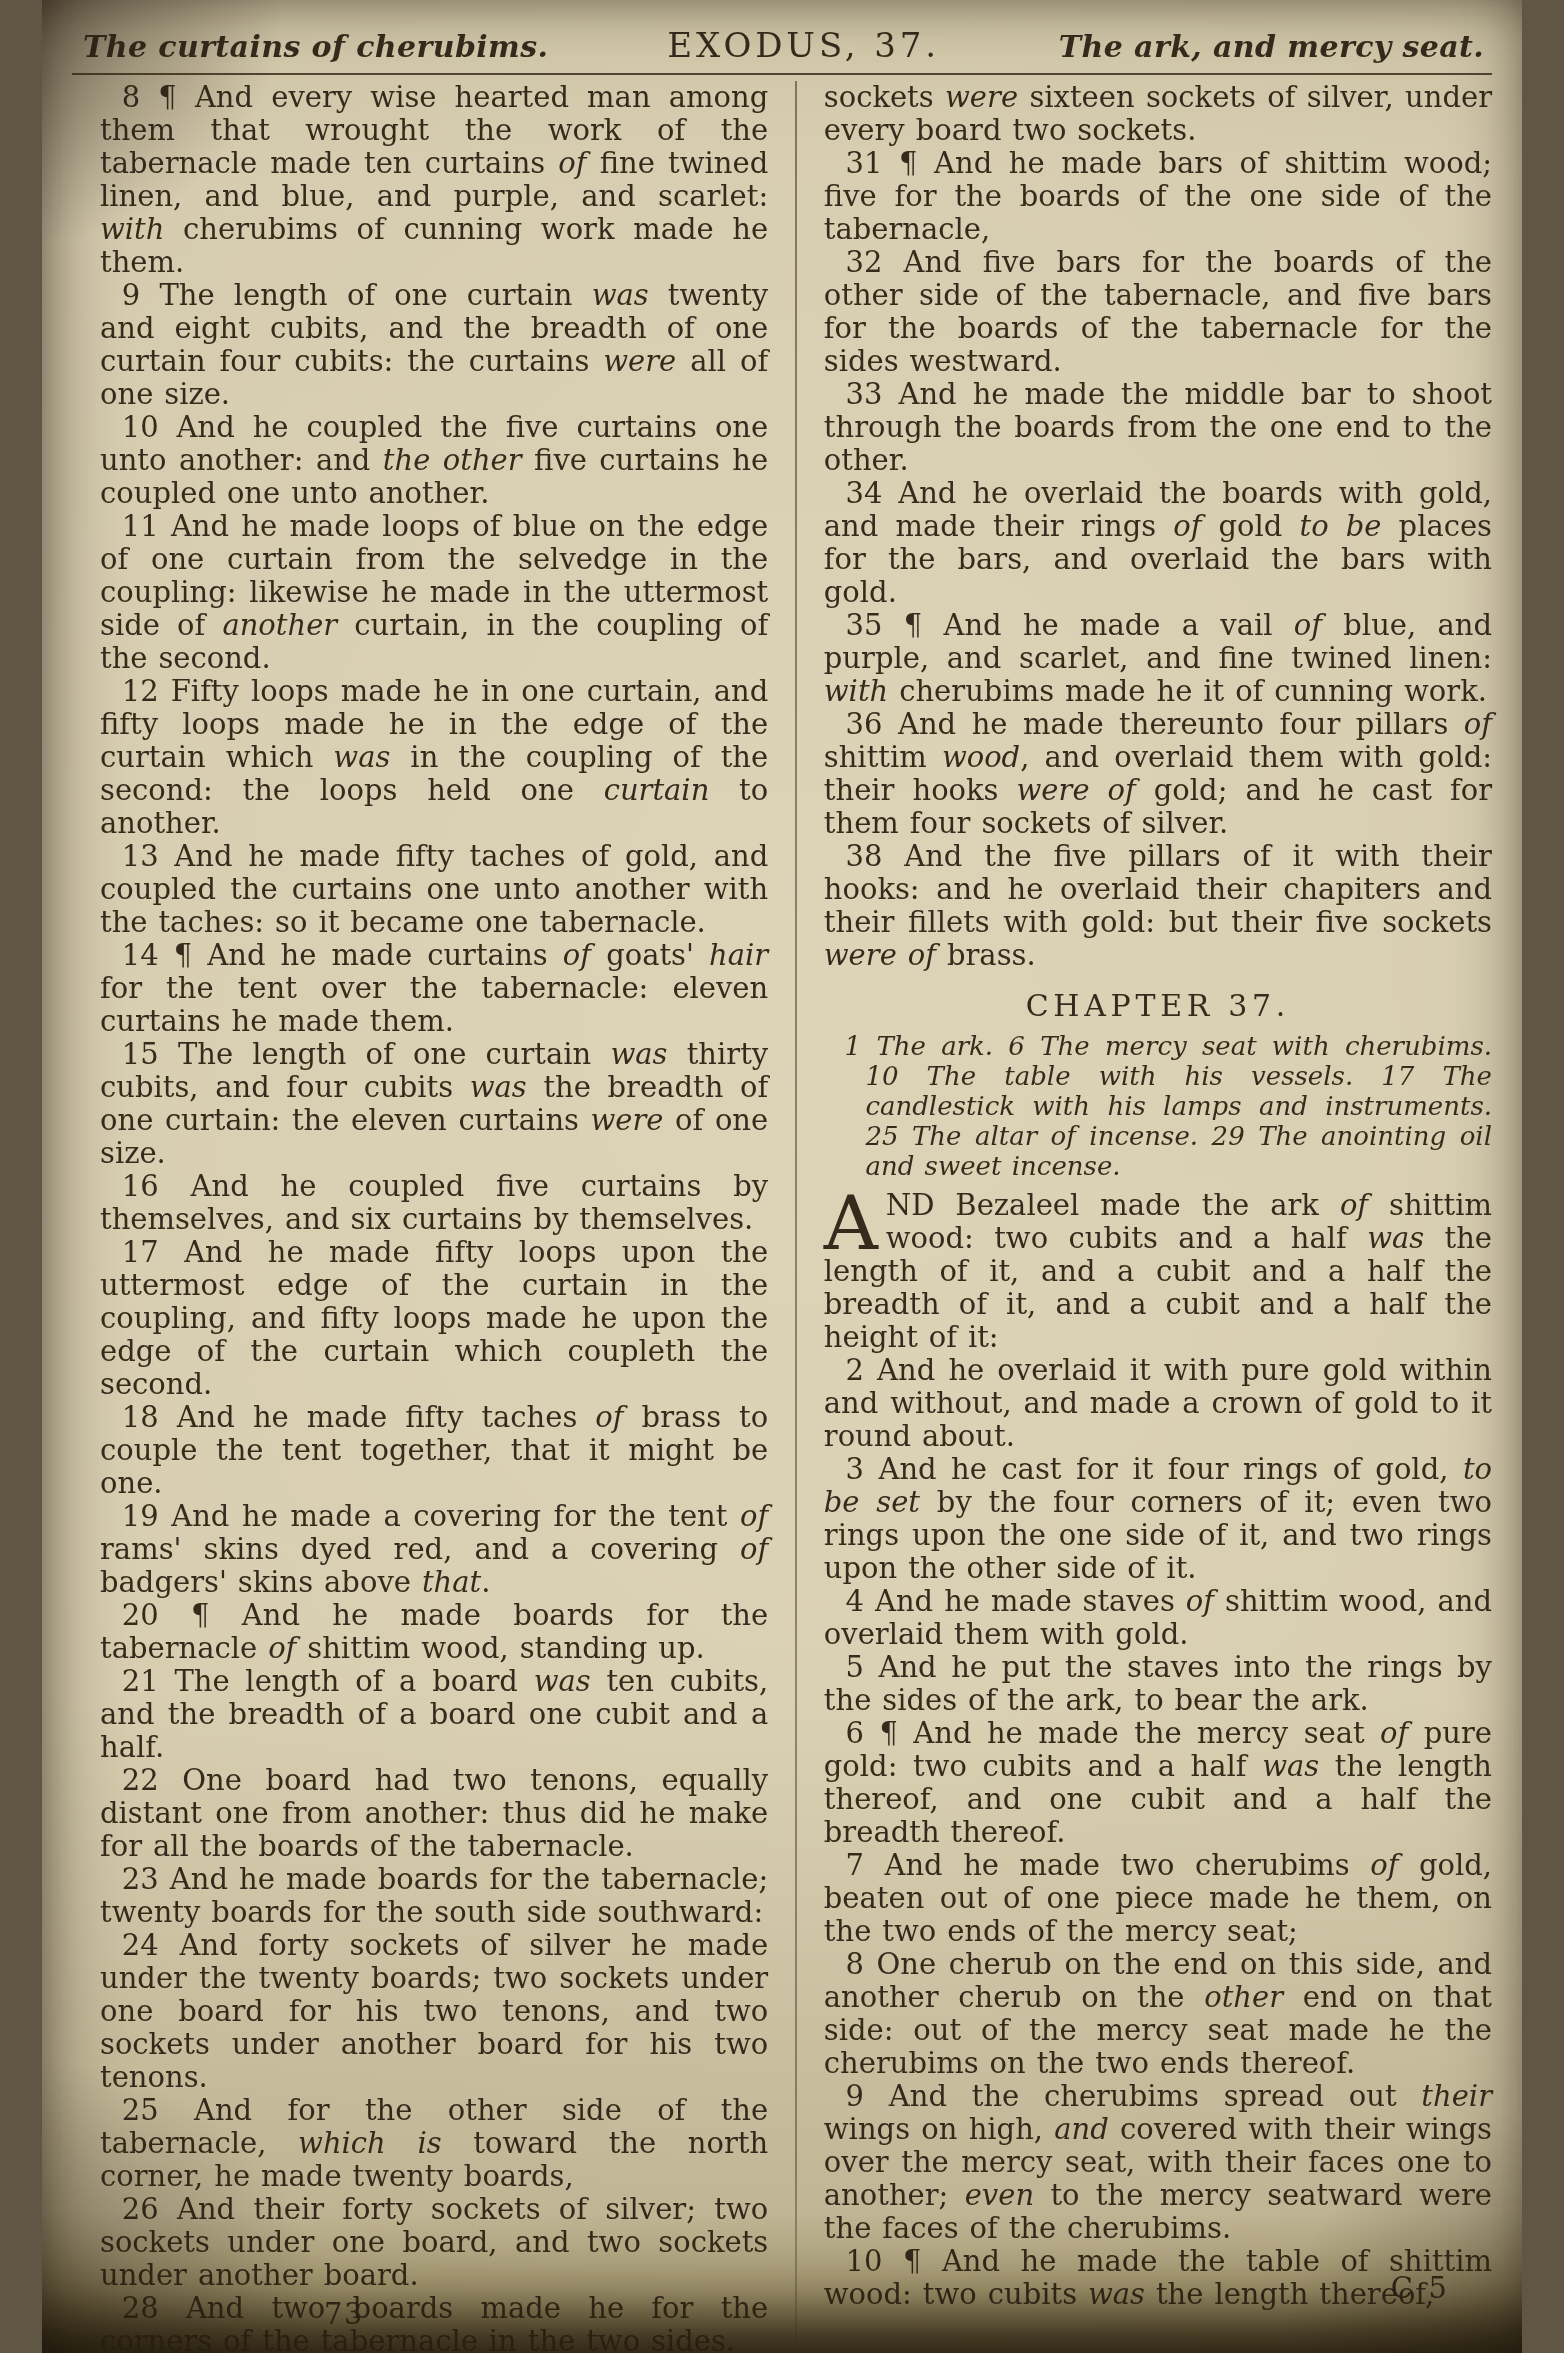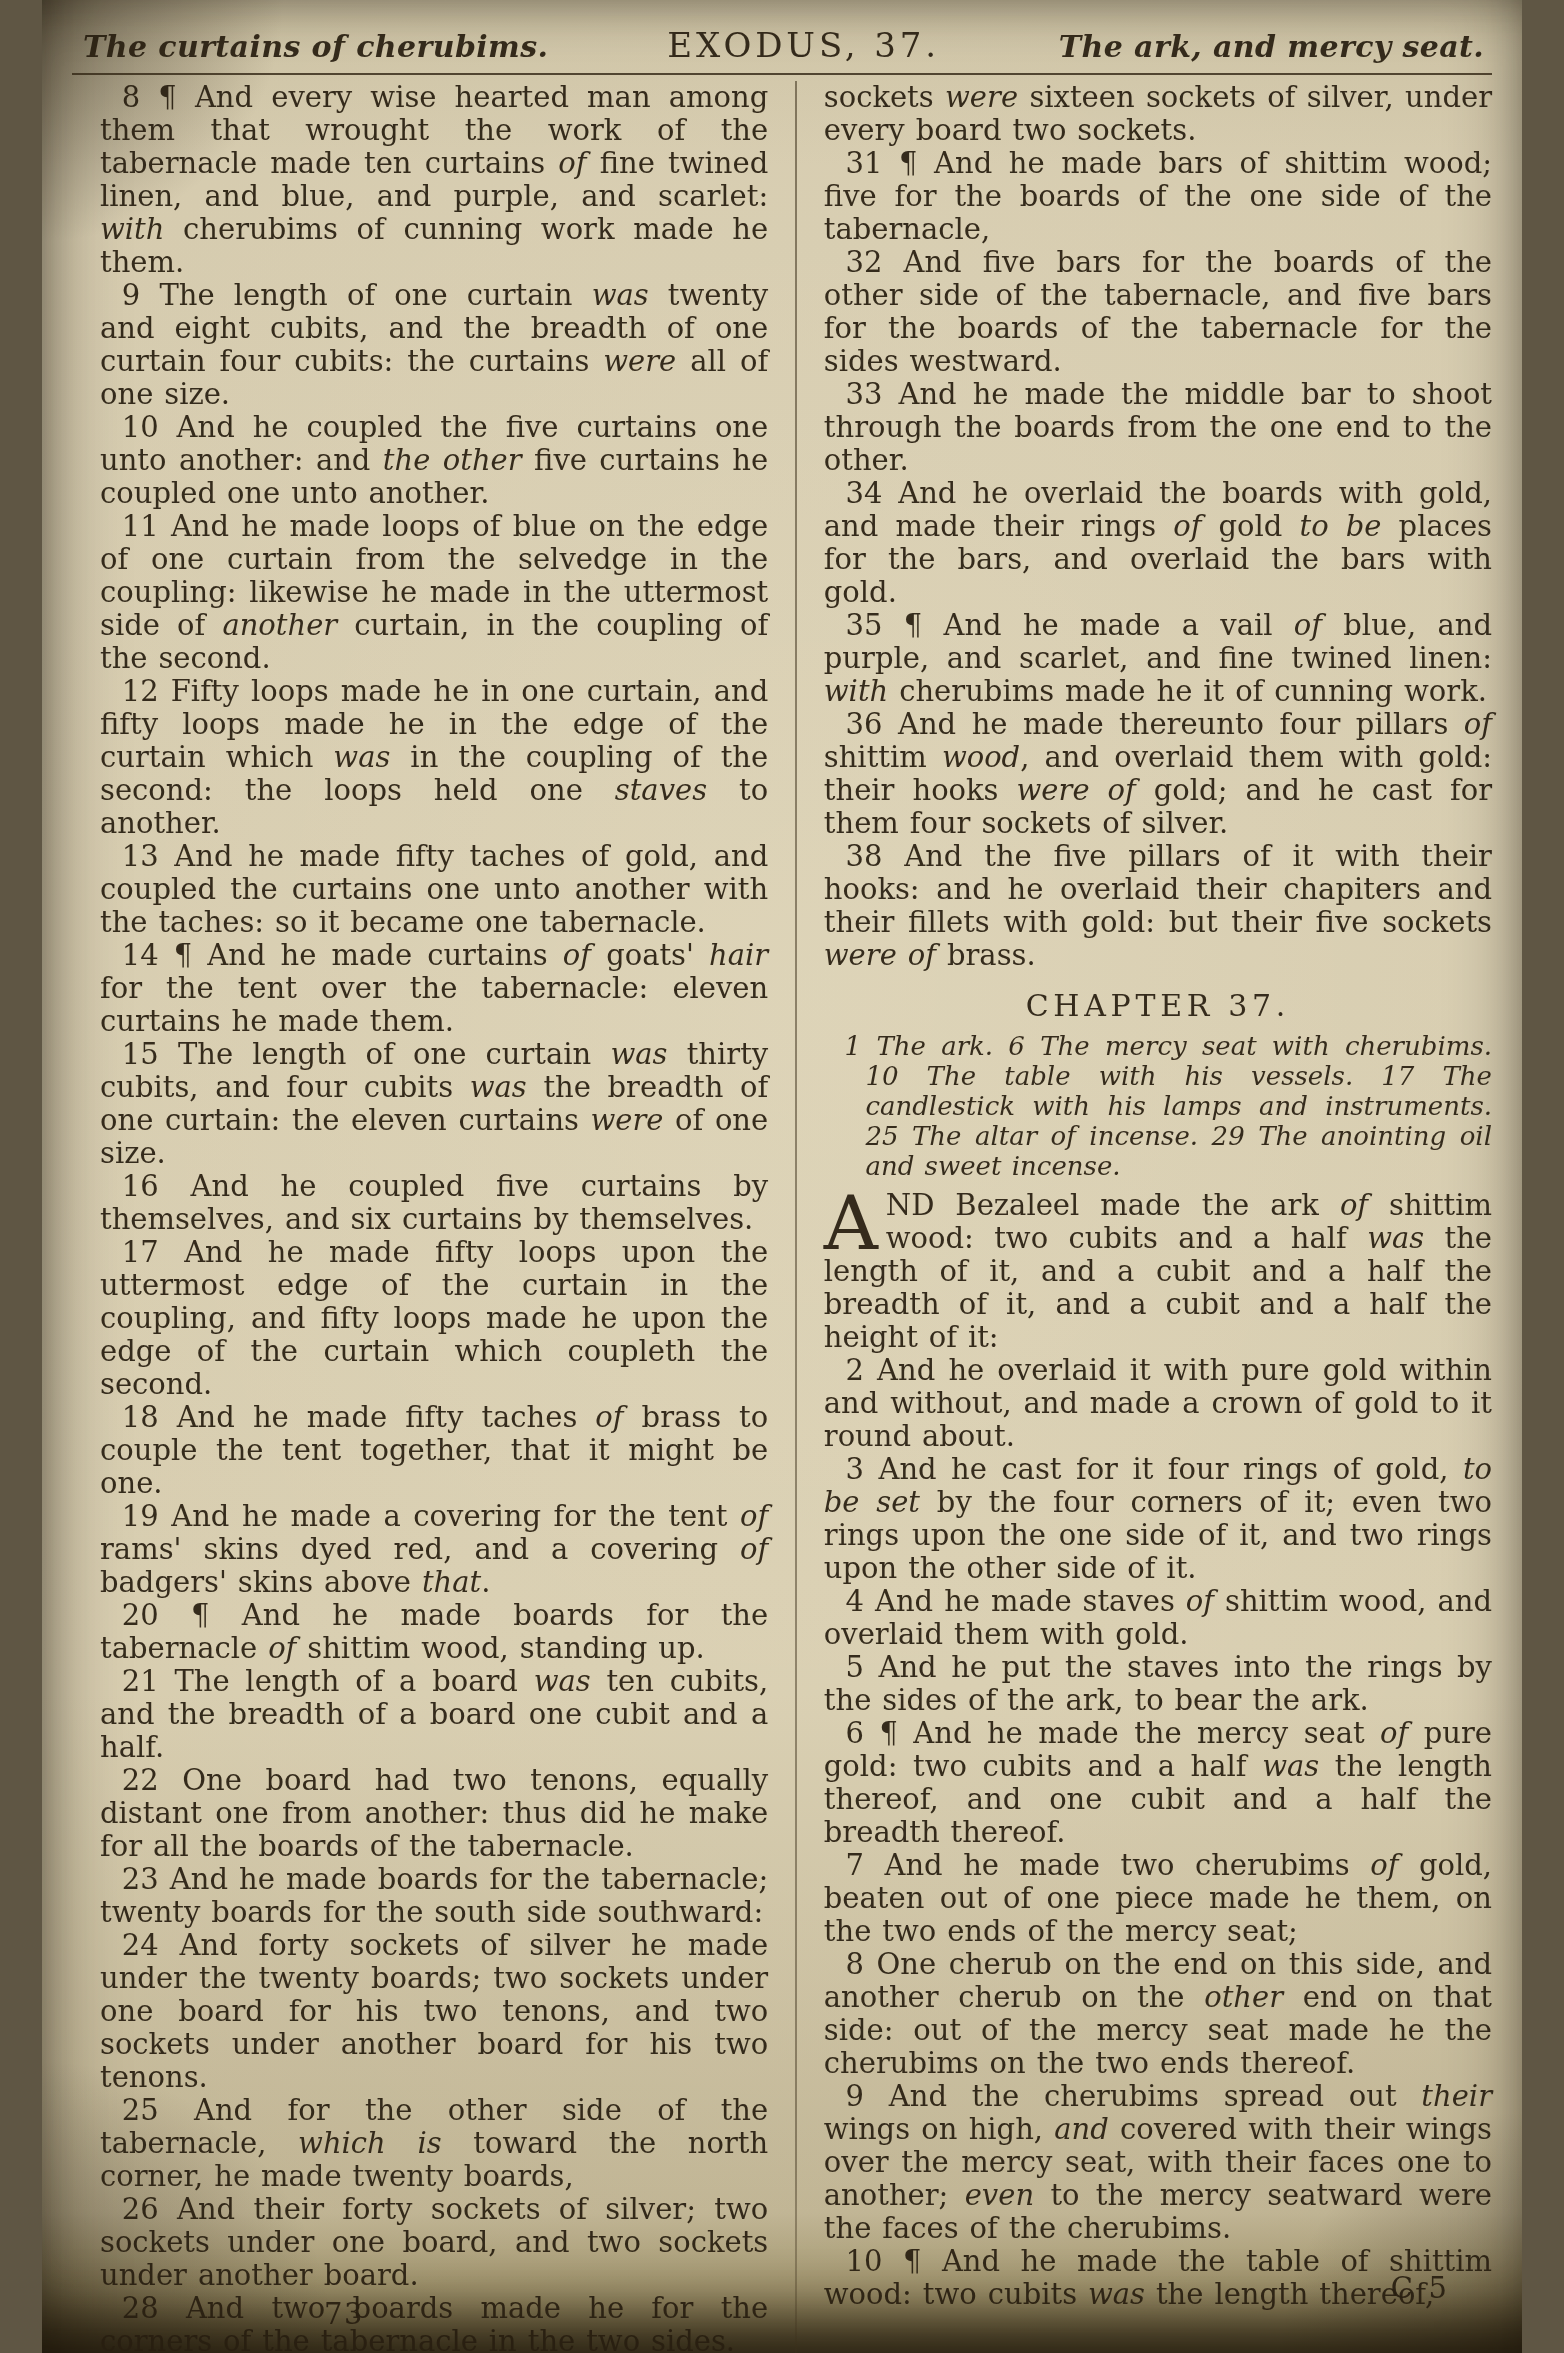--- a/index.html
+++ b/index.html
@@ -141,21 +141,21 @@
 
   <div class="header-rule"></div>
 
   <main class="columns">
 
     <section class="column left-col">
         <p class="verse">8 ¶ And every wise hearted man among them that wrought the work of the tabernacle made ten curtains <i>of</i> fine twined linen, and blue, and purple, and scarlet: <i>with</i> cherubims of cunning work made he them.</p>
         <p class="verse">9 The length of one curtain <i>was</i> twenty and eight cubits, and the breadth of one curtain four cubits: the curtains <i>were</i> all of one size.</p>
         <p class="verse">10 And he coupled the five curtains one unto another: and <i>the other</i> five curtains he coupled one unto another.</p>
         <p class="verse">11 And he made loops of blue on the edge of one curtain from the selvedge in the coupling: likewise he made in the uttermost side of <i>another</i> curtain, in the coupling of the second.</p>
-        <p class="verse">12 Fifty loops made he in one curtain, and fifty loops made he in the edge of the curtain which <i>was</i> in the coupling of the second: the loops held one <i>staves</i> to another.</p>
+        <p class="verse">12 Fifty loops made he in one curtain, and fifty loops made he in the edge of the curtain which <i>was</i> in the coupling of the second: the loops held one <i>curtain</i> to another.</p>
         <p class="verse">13 And he made fifty taches of gold, and coupled the curtains one unto another with the taches: so it became one tabernacle.</p>
         <p class="verse">14 ¶ And he made curtains <i>of</i> goats' <i>hair</i> for the tent over the tabernacle: eleven curtains he made them.</p>
         <p class="verse">15 The length of one curtain <i>was</i> thirty cubits, and four cubits <i>was</i> the breadth of one curtain: the eleven curtains <i>were</i> of one size.</p>
         <p class="verse">16 And he coupled five curtains by themselves, and six curtains by themselves.</p>
         <p class="verse">17 And he made fifty loops upon the uttermost edge of the curtain in the coupling, and fifty loops made he upon the edge of the curtain which coupleth the second.</p>
         <p class="verse">18 And he made fifty taches <i>of</i> brass to couple the tent together, that it might be one.</p>
         <p class="verse">19 And he made a covering for the tent <i>of</i> rams' skins dyed red, and a covering <i>of</i> badgers' skins above <i>that</i>.</p>
         <p class="verse">20 ¶ And he made boards for the tabernacle <i>of</i> shittim wood, standing up.</p>
         <p class="verse">21 The length of a board <i>was</i> ten cubits, and the breadth of a board one cubit and a half.</p>
         <p class="verse">22 One board had two tenons, equally distant one from another: thus did he make for all the boards of the tabernacle.</p>

